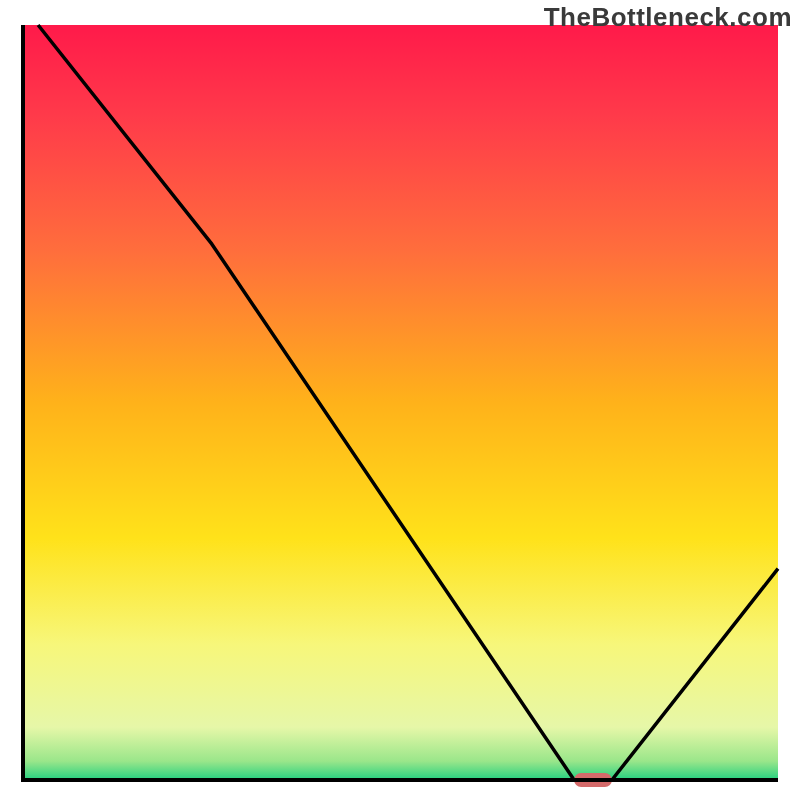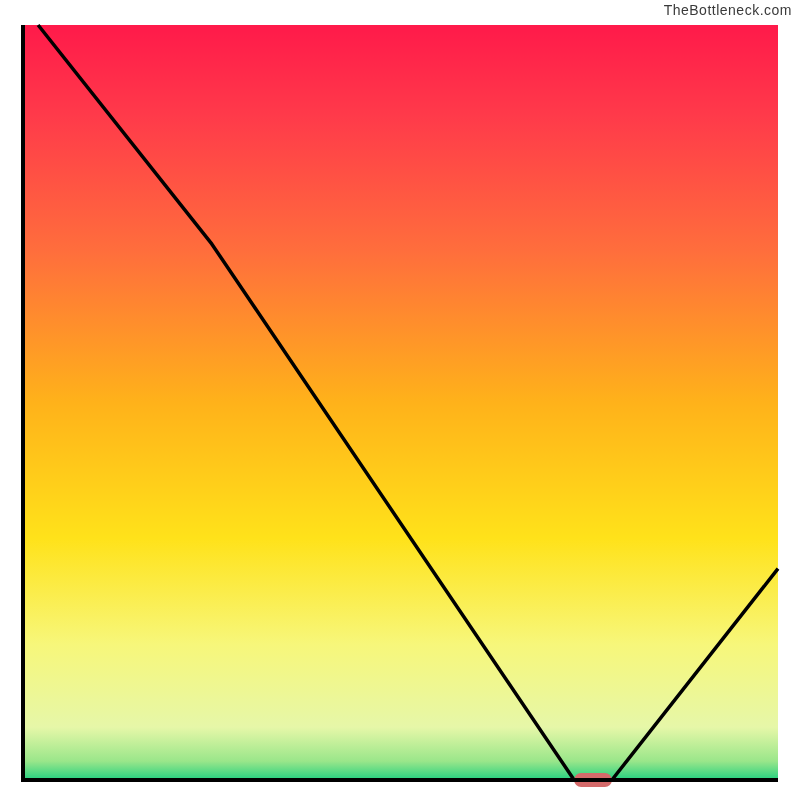--- a/index.html
+++ b/index.html
@@ -13,22 +13,22 @@
   .chart-container {
     position: relative;
     width: 800px;
     height: 800px;
     background: #ffffff;
   }
   .watermark {
     position: absolute;
     top: 2px;
     right: 8px;
-    font-size: 14px;
-    font-weight: normal;
+    font-size: 26px;
+    font-weight: bold;
     color: #3a3a3a;
     letter-spacing: 0.5px;
     z-index: 10;
   }
   svg.plot {
     position: absolute;
     left: 0;
     top: 0;
   }
 </style>

